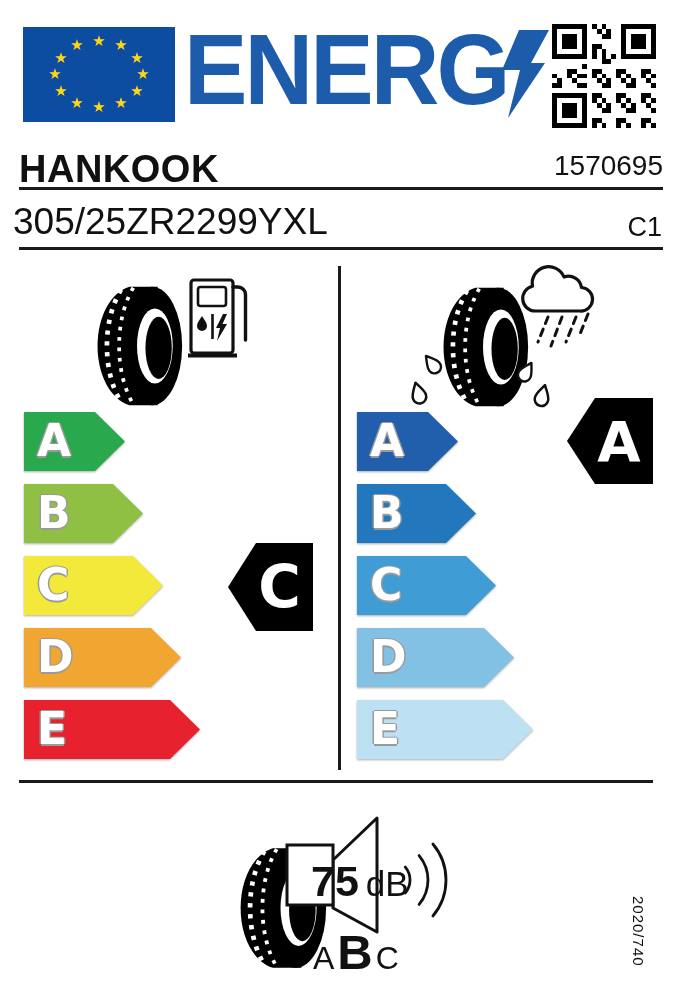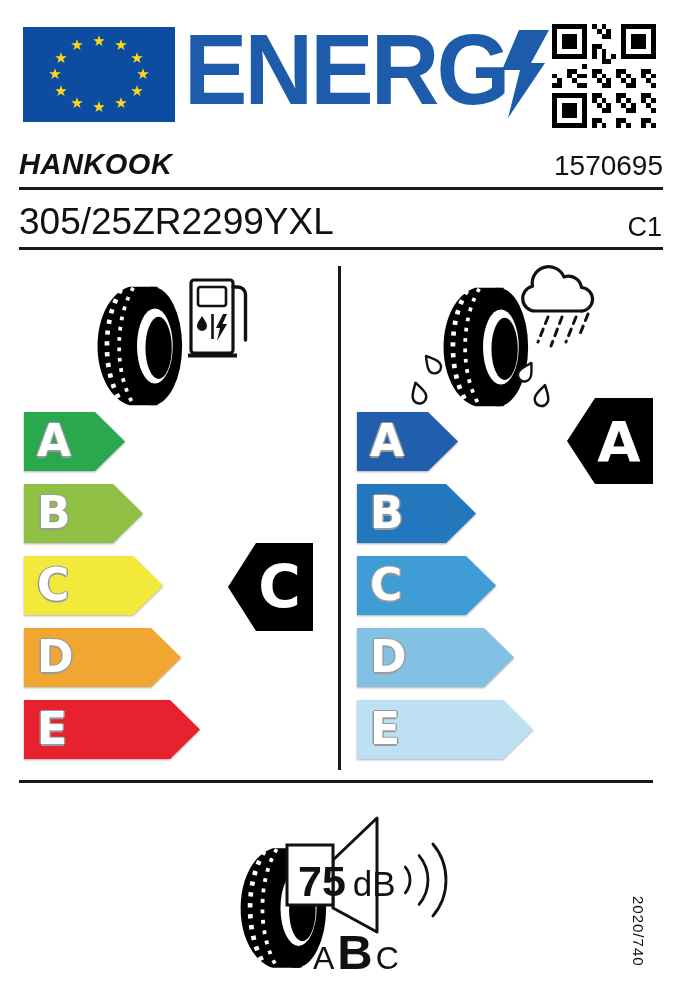--- a/index.html
+++ b/index.html
@@ -9,23 +9,23 @@
 
   
   .eu-flag{left:23px;top:27px;width:152px;height:95px;background:#0d4da1;}
   .eu-flag .star{position:absolute;color:#ffd617;font-size:15px;line-height:15px;transform:translate(-50%,-52%);}
   .logo-text{left:184px;top:22px;font-size:100px;line-height:95px;font-weight:700;color:#1c5caa;
              letter-spacing:-3px;transform:scaleX(.95);transform-origin:left top;white-space:nowrap;}
   .bolt{left:502px;top:30px;}
   .qr{left:552px;top:24px;width:104px;height:104px;}
 
   
-  .brand{left:19px;top:148px;font-size:29px;font-weight:700;letter-spacing:.5px;font-style:italic;}
+  .brand{left:19px;top:148px;font-size:38px;font-weight:700;letter-spacing:.5px;}
   .artnum{right:19px;top:150px;font-size:28px;}
-  .size-desig{left:19px;top:201px;font-size:37px;}
+  .size-desig{left:13px;top:201px;font-size:37px;}
   .tyre-class{right:20px;top:212px;font-size:27px;}
   .hr{position:absolute;background:#1a1a1a;height:3px;}
   .hr1{left:19px;top:187px;width:644px;}
   .hr2{left:19px;top:247px;width:644px;}
   .hr3{left:19px;top:780px;width:634px;}
   .vdiv{left:338px;top:266px;width:3px;height:504px;background:#1a1a1a;}
 
   
   .scale{position:absolute;top:412px;display:flex;flex-direction:column;gap:13px;}
   .scale-fuel{left:24px;} .scale-wet{left:357px;}
@@ -44,21 +44,21 @@
   .badge-wet{left:567px;top:398px;width:86px;height:86px;} .badge-wet span{font-size:56px;}
 
   
   .tyre-fuel{left:90px;top:284px;}
   .pump{left:188px;top:260px;}
   .tyre-wet{left:436px;top:284px;}
   .splash{left:405px;top:348px;}
   .cloud{left:516px;top:256px;}
   .tyre-noise{left:233px;top:846px;}
   .hornsvg{left:230px;top:790px;}
-  .noise-db{left:298px;top:857px;display:flex;align-items:baseline;gap:7px;}
+  .noise-db{left:311px;top:857px;display:flex;align-items:baseline;gap:7px;}
   .noise-val{font-size:43px;font-weight:700;}
   .noise-unit{font-size:35px;}
   .noise-classes{left:313px;top:924px;display:flex;align-items:baseline;gap:3px;}
   .nc{font-size:32px;}
   .nc.big{font-size:49px;font-weight:700;}
   .regnum{left:630px;top:896px;writing-mode:vertical-rl;font-size:15px;letter-spacing:1px;}
 </style>
 </head>
 <body>
 

